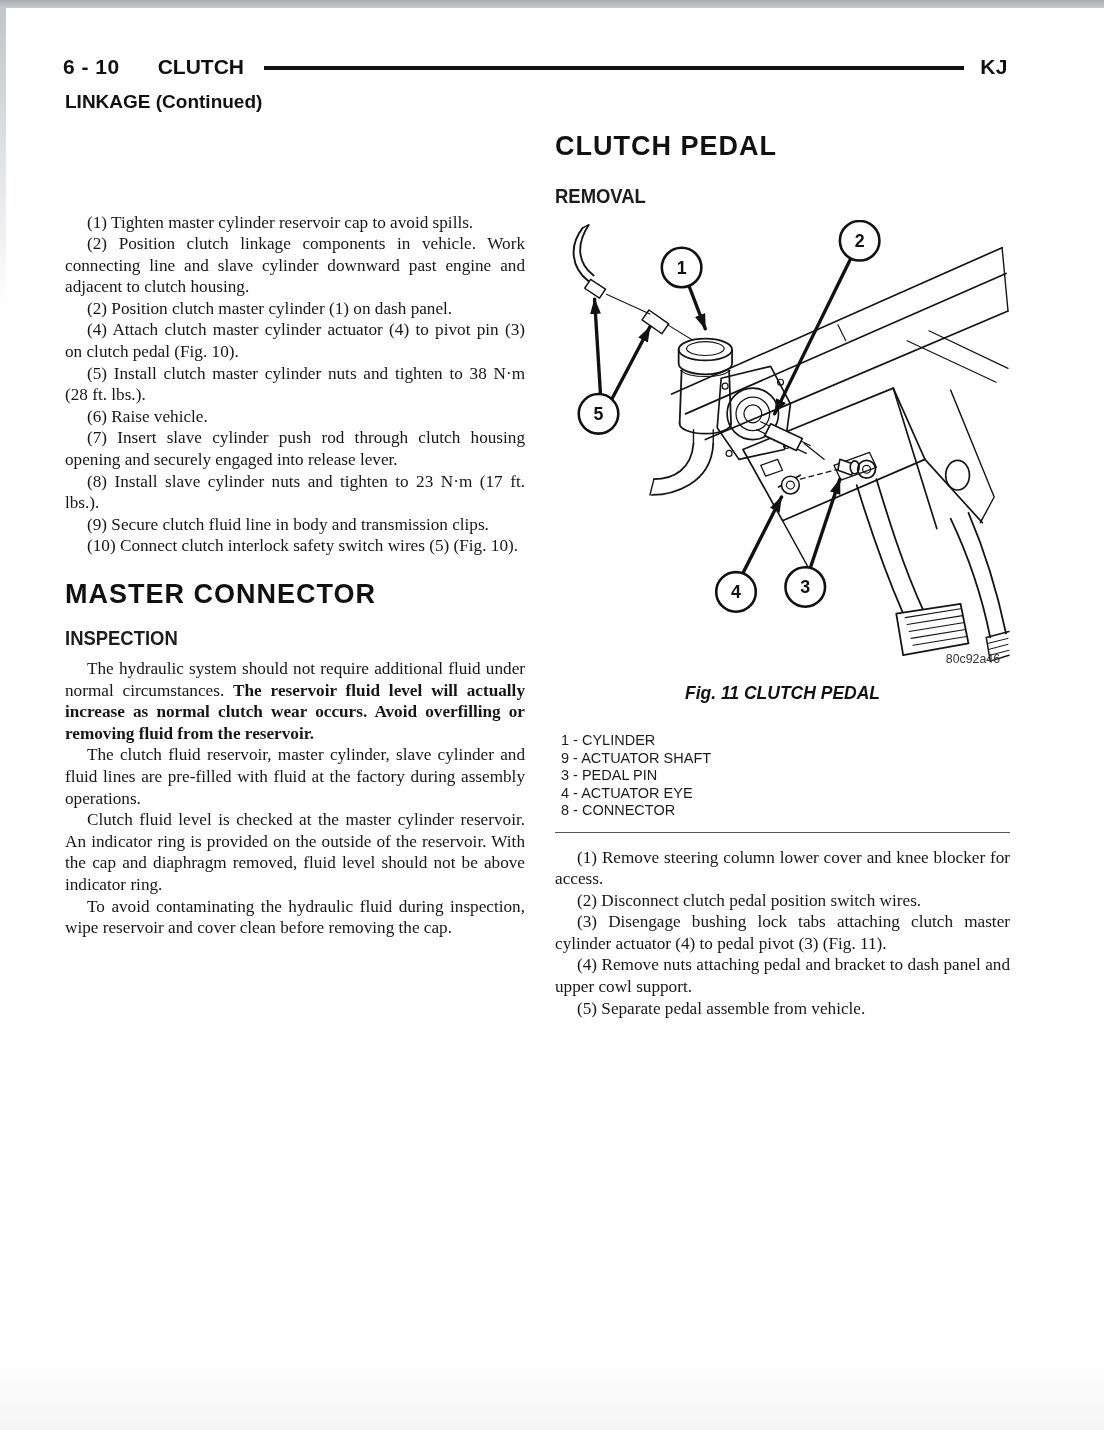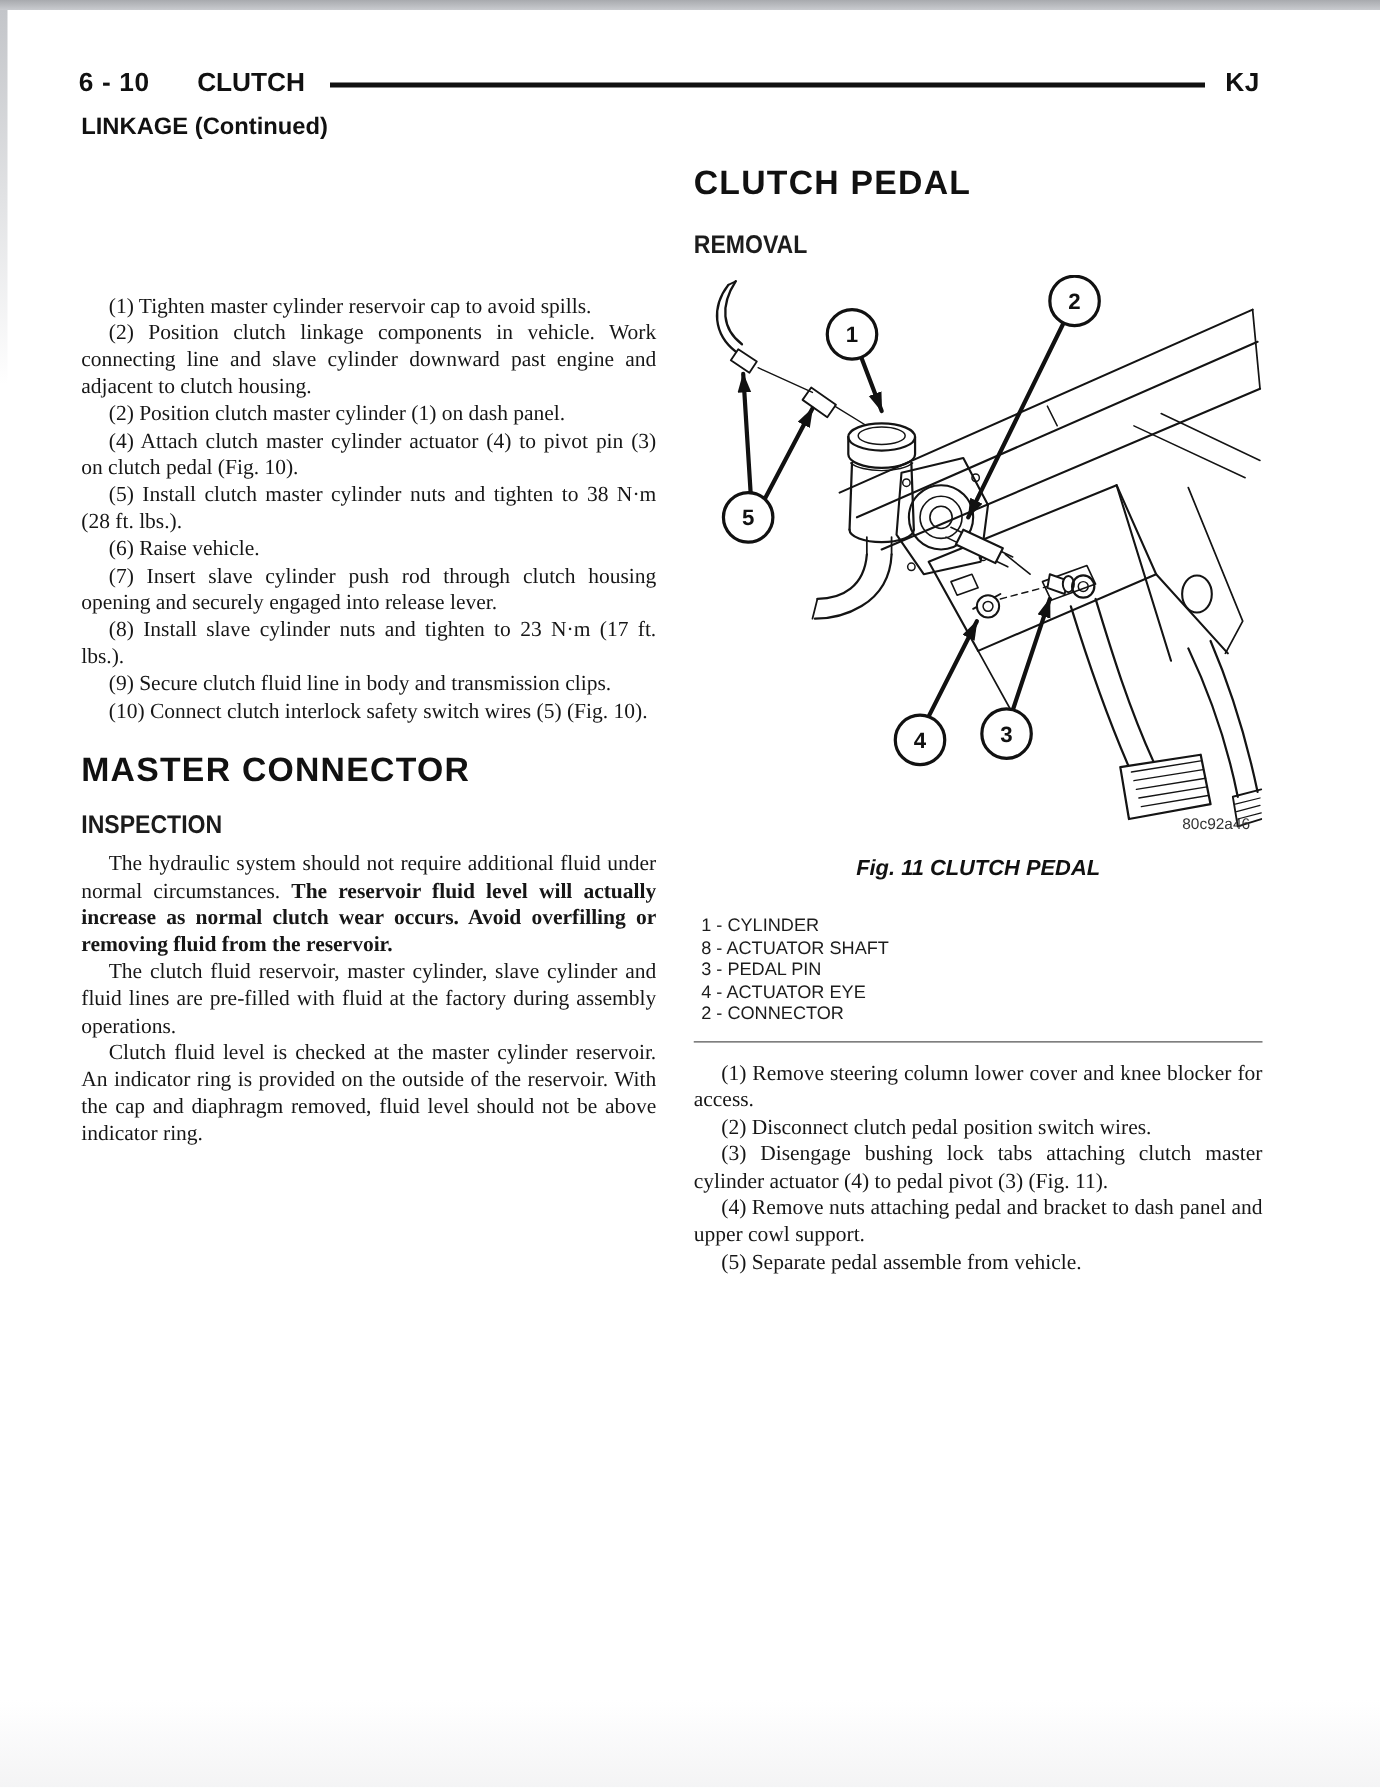--- a/index.html
+++ b/index.html
@@ -109,20 +109,21 @@
       <p class="body-par">(8) Install slave cylinder nuts and tighten to 23 N·m (17 ft. lbs.).</p>
       <p class="body-par">(9) Secure clutch fluid line in body and transmission clips.</p>
       <p class="body-par">(10) Connect clutch interlock safety switch wires (5) (Fig. 10).</p>
 
       <h1 class="h1 mc-title">MASTER CONNECTOR</h1>
       <h2 class="h2 mc-sub">INSPECTION</h2>
 
       <p class="body-par"><span>The hydraulic system should not require additional fluid under normal circumstances. </span><b>The reservoir fluid level will actually increase as normal clutch wear occurs. Avoid overfilling or removing fluid from the reservoir.</b></p>
       <p class="body-par">The clutch fluid reservoir, master cylinder, slave cylinder and fluid lines are pre-filled with fluid at the factory during assembly operations.</p>
       <p class="body-par">Clutch fluid level is checked at the master cylinder reservoir. An indicator ring is provided on the outside of the reservoir. With the cap and diaphragm removed, fluid level should not be above indicator ring.</p>
+      <p class="body-par">To avoid contaminating the hydraulic fluid during inspection, wipe reservoir and cover clean before removing the cap.</p>
     </div>
 
     <div class="col-right">
       <h1 class="h1">CLUTCH PEDAL</h1>
       <h2 class="h2 rc-sub">REMOVAL</h2>
 
       <div class="figure-wrap">
         <svg viewBox="0 0 460 460" width="455" height="455" xmlns="http://www.w3.org/2000/svg">
           <defs>
             <marker id="ah" markerUnits="userSpaceOnUse" markerWidth="18" markerHeight="14" refX="15" refY="5.5" orient="auto">
@@ -240,24 +241,24 @@
             </g>
           </g>
 
           <text x="450" y="448" text-anchor="end" font-family="Liberation Sans, sans-serif" font-size="12.5" fill="#333">80c92a46</text>
         </svg>
 
         <div class="fig-caption">Fig. 11 CLUTCH PEDAL</div>
 
         <div class="legend">
           <div>1 - CYLINDER</div>
-          <div>8 - ACTUATOR SHAFT</div>
+          <div>9 - ACTUATOR SHAFT</div>
           <div>3 - PEDAL PIN</div>
           <div>4 - ACTUATOR EYE</div>
-          <div>2 - CONNECTOR</div>
+          <div>8 - CONNECTOR</div>
         </div>
         <hr class="legend-divider">
       </div>
 
       <div class="rc-steps">
         <p class="body-par">(1) Remove steering column lower cover and knee blocker for access.</p>
         <p class="body-par">(2) Disconnect clutch pedal position switch wires.</p>
         <p class="body-par">(3) Disengage bushing lock tabs attaching clutch master cylinder actuator (4) to pedal pivot (3) (Fig. 11).</p>
         <p class="body-par">(4) Remove nuts attaching pedal and bracket to dash panel and upper cowl support.</p>
         <p class="body-par">(5) Separate pedal assemble from vehicle.</p>

